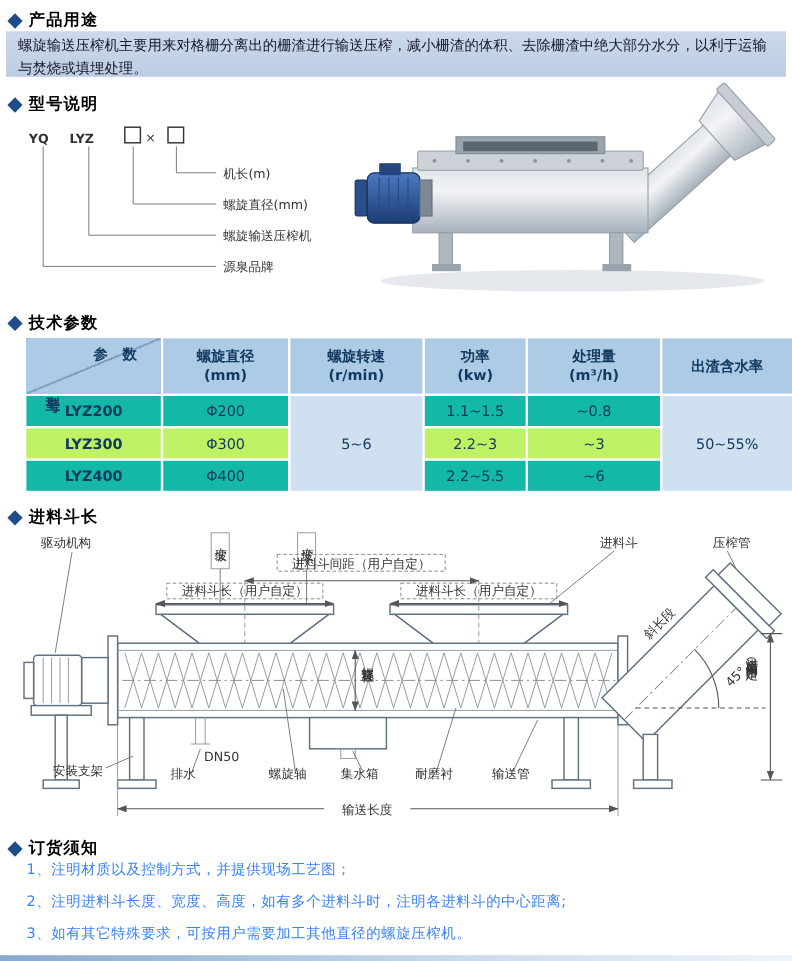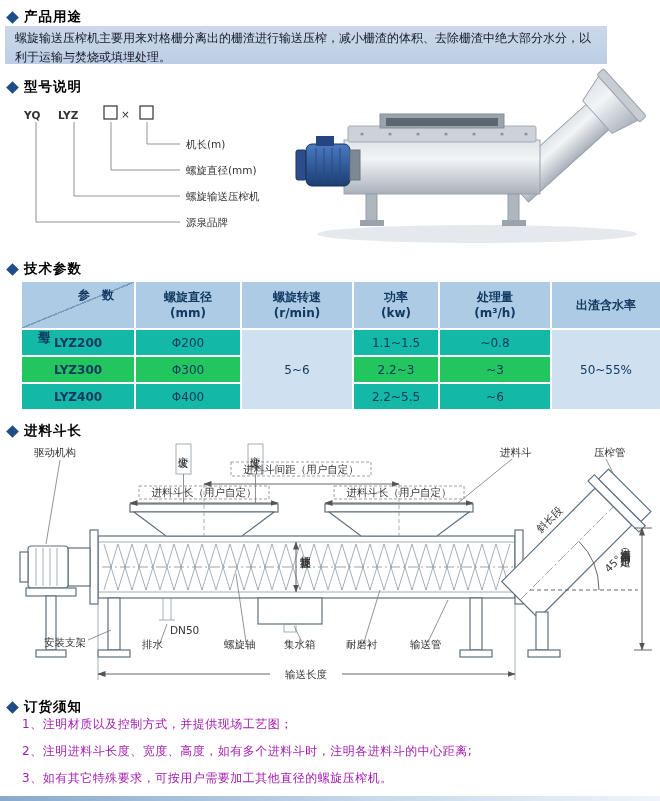--- a/index.html
+++ b/index.html
@@ -4,46 +4,46 @@
 <style>
   * { margin:0; padding:0; box-sizing:border-box; }
   html,body { background:#ffffff; }
   .page { position:relative; width:660px; height:801px; margin:4px auto; background:#fff;
           font-family:"DejaVu Sans","Liberation Sans",sans-serif; overflow:hidden; }
 
   .sec-head { position:absolute; left:8px; display:flex; align-items:center; gap:7px; }
   .sec-head .diamond { width:9px; height:9px; background:#1d4e89; transform:rotate(45deg); flex:0 0 auto; }
   .sec-head .t { font-size:13.5px; font-weight:bold; color:#000; letter-spacing:1px; }
 
-  .usage-box { position:absolute; left:5px; top:22px; width:602px; height:38px;
+  .usage-box { position:absolute; left:5px; top:22px; width:650px; height:38px;
                background:linear-gradient(180deg,#ccd9eb,#bccde4);
                color:#15182b; font-size:12px; line-height:1.55; padding:3px 10px; }
 
   .model-svg { position:absolute; left:14px; top:94px; }
   .photo-svg { position:absolute; left:292px; top:62px; }
 
   .spec-table { position:absolute; left:20px; top:276px; width:640px; border-collapse:collapse;
                 table-layout:fixed; font-size:12px; color:#123a61; text-align:center; }
   .spec-table td { border:2px solid #fff; padding:0; height:27px; }
   .spec-table .hrow td { height:48px; background:#aecbe5; font-weight:bold; line-height:1.35; }
   .row-a td { background:#14b8a6; }
-  .row-b td { background:#22c55e; }
+  .row-b td { background:#bef264; }
   .spec-table td.merged { background:#cfe1f1; }
   .spec-table td.model-cell { font-weight:bold; }
   .spec-table td.corner { position:relative;
       background: linear-gradient(to bottom right,
         rgba(0,0,0,0) calc(50% - 0.8px), #7d9cbf calc(50% - 0.8px),
         #7d9cbf calc(50% + 0.8px), rgba(0,0,0,0) calc(50% + 0.8px)), #aecbe5; }
   .corner .cp { position:absolute; top:5px; right:8px; letter-spacing:12px; }
   .corner .cm { position:absolute; bottom:3px; left:14px; writing-mode:vertical-rl;
                 text-orientation:upright; letter-spacing:2px; }
 
   .install-svg { position:absolute; left:8px; top:436px; }
 
-  .notes { position:absolute; left:8px; top:712px; width:644px; font-size:12px; color:#a21caf; }
+  .notes { position:absolute; left:8px; top:712px; width:644px; font-size:12px; color:#3b82f6; }
   .notes div { margin:0 0 10px 14px; letter-spacing:.5px; }
 
   .footer-bar { position:absolute; left:0; bottom:0; width:660px; height:9px;
                 background:linear-gradient(90deg,#89a9cc,#c6d8ea 55%,#eef4fa); }
 
   
   svg text { font-size:10.5px; fill:#333; }
   .cas { stroke:#5f7080; stroke-width:1.2; fill:#fff; }
   .thin { stroke:#8d9aa6; stroke-width:.8; fill:none; }
   .dim { stroke:#555; stroke-width:.9; fill:none; }

